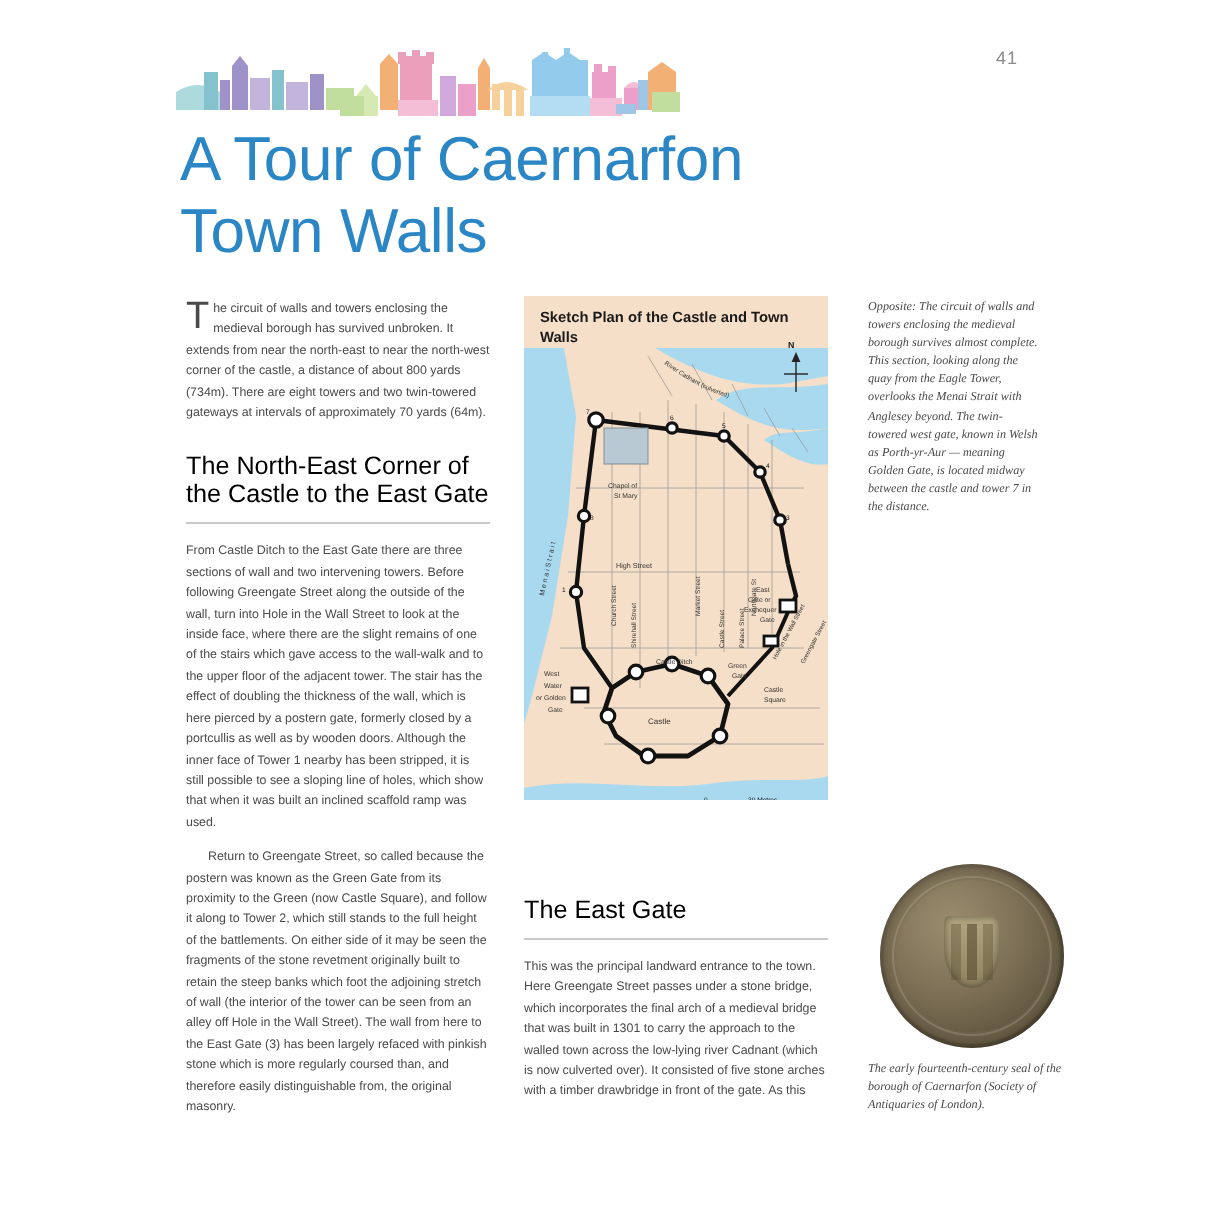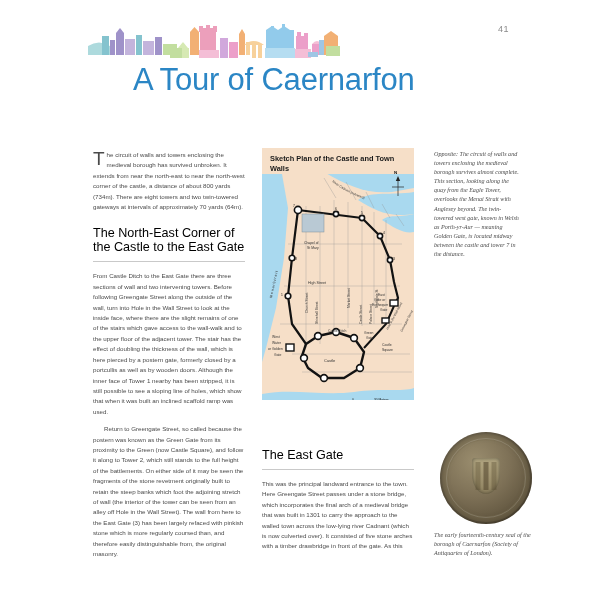--- a/index.html
+++ b/index.html
@@ -20,21 +20,21 @@
 
   
   .skyline{position:absolute;left:86px;top:24px;width:256px;height:40px;}
 
   
   .title{
     position:absolute;left:90px;top:62px;width:420px;
     font-size:31px;line-height:1.16;
     color:#2b86c5;font-weight:400;letter-spacing:-.2px;
   }
-  .title span{display:block;margin-left:43px;}
+  .title span{display:block;}
 
   
   .col1{position:absolute;left:93px;top:150px;width:152px;}
   p.body{
     margin:0 0 7px 0;
     font-size:6.2px;line-height:10.4px;
     color:#4a4a4a;text-align:left;
   }
   p.body.indent{text-indent:11px;}
   p.body.dropcap::first-letter{
@@ -166,20 +166,21 @@
         <rect x="238" y="12" width="14" height="19" fill="#f0a35c"></rect>
         <path d="M238 12 l7 -5 l7 5 z" fill="#f0a35c"></path>
         <rect x="240" y="22" width="14" height="10" fill="#b8d98f"></rect>
         <rect x="222" y="28" width="10" height="5" fill="#8fbde0"></rect>
       </g>
     </svg>
   </div>
 
   <div class="title">
     <span>A Tour of Caernarfon</span>
+    <span>Town Walls</span>
   </div>
 
   <div class="col1">
     <p class="body dropcap">The circuit of walls and towers enclosing the medieval borough has survived unbroken. It extends from near the north-east to near the north-west corner of the castle, a distance of about 800 yards (734m). There are eight towers and two twin-towered gateways at intervals of approximately 70 yards (64m).</p>
     <h2 class="sub">The North-East Corner of the Castle to the East Gate</h2>
     <div class="rule"></div>
     <p class="body">From Castle Ditch to the East Gate there are three sections of wall and two intervening towers. Before following Greengate Street along the outside of the wall, turn into Hole in the Wall Street to look at the inside face, where there are the slight remains of one of the stairs which gave access to the wall-walk and to the upper floor of the adjacent tower. The stair has the effect of doubling the thickness of the wall, which is here pierced by a postern gate, formerly closed by a portcullis as well as by wooden doors. Although the inner face of Tower 1 nearby has been stripped, it is still possible to see a sloping line of holes, which show that when it was built an inclined scaffold ramp was used.</p>
     <p class="body indent">Return to Greengate Street, so called because the postern was known as the Green Gate from its proximity to the Green (now Castle Square), and follow it along to Tower 2, which still stands to the full height of the battlements. On either side of it may be seen the fragments of the stone revetment originally built to retain the steep banks which foot the adjoining stretch of wall (the interior of the tower can be seen from an alley off Hole in the Wall Street). The wall from here to the East Gate (3) has been largely refaced with pinkish stone which is more regularly coursed than, and therefore easily distinguishable from, the original masonry.</p>
   </div>
 

